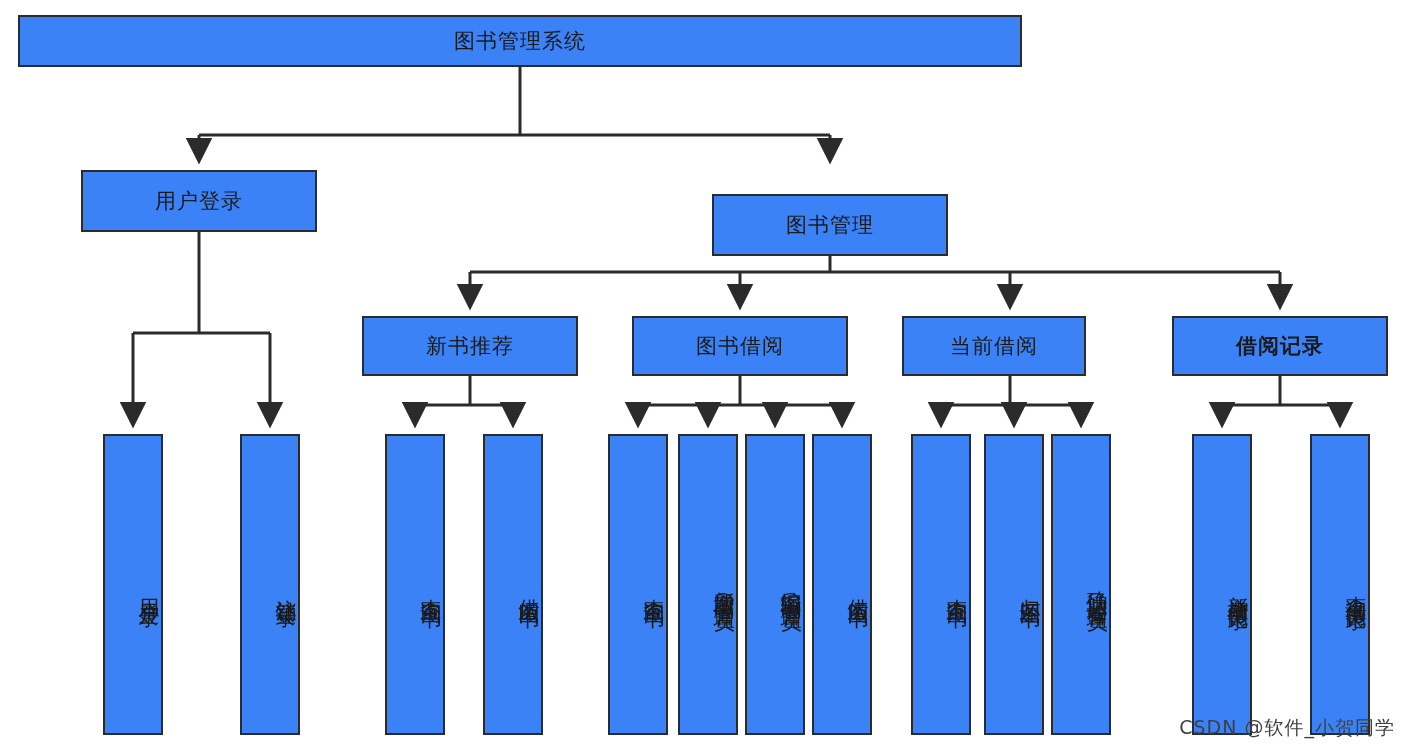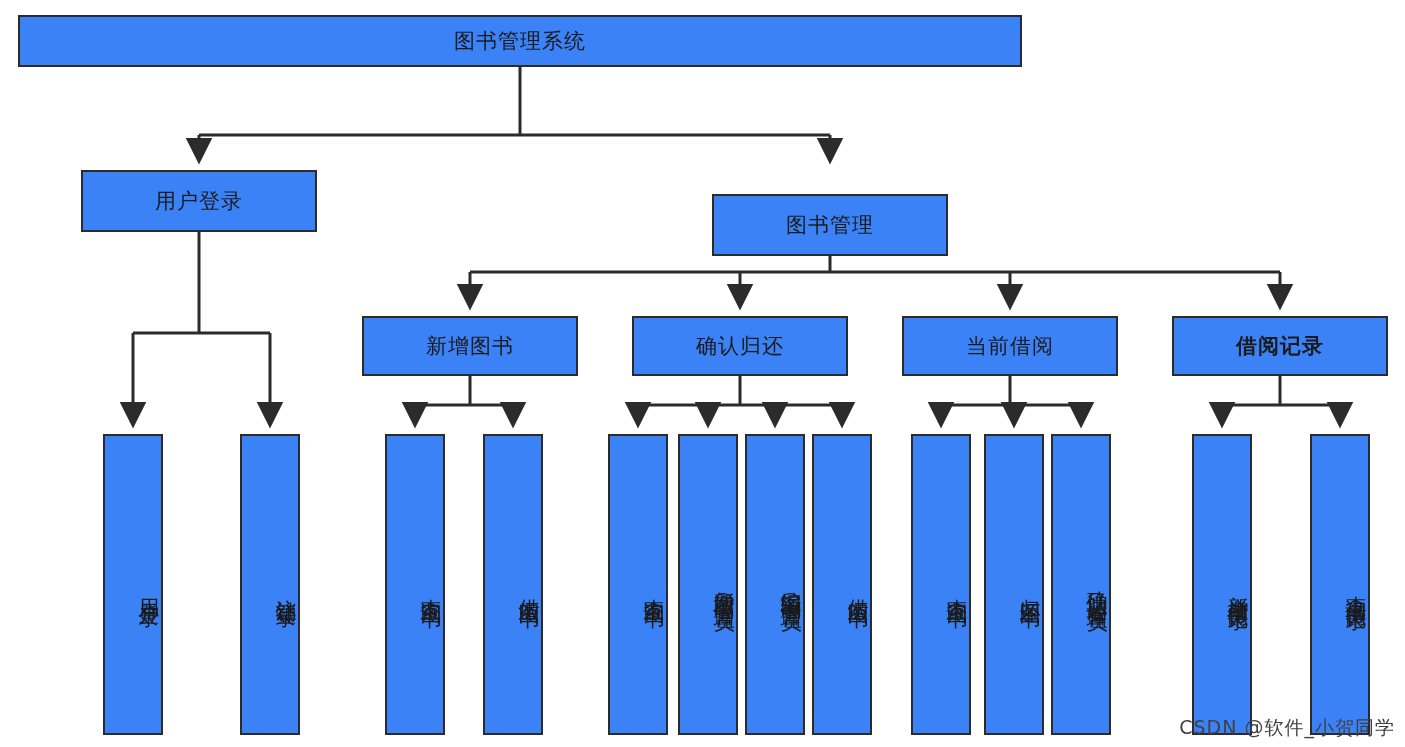--- a/index.html
+++ b/index.html
@@ -124,26 +124,26 @@
   </div>
 
   <div class="node h" style="left:81px; top:170px; width:236px; height:62px;">
     <span>用户登录</span>
   </div>
   <div class="node h" style="left:712px; top:170px; width:236px; height:62px;margin-top:24px;">
     <span>图书管理</span>
   </div>
 
   <div class="node h" style="left:362px; top:316px; width:216px; height:60px;">
-    <span>新增图书</span>
+    <span>新书推荐</span>
   </div>
   <div class="node h" style="left:632px; top:316px; width:216px; height:60px;">
-    <span>确认归还</span>
+    <span>图书借阅</span>
   </div>
-  <div class="node h" style="left:902px; top:316px; width:216px; height:60px;">
+  <div class="node h" style="left:902px; top:316px; width:184px; height:60px;">
     <span>当前借阅</span>
   </div>
   <div class="node h" style="left:1172px; top:316px; width:216px; height:60px;font-weight:bold;">
     <span>借阅记录</span>
   </div>
 
   <div class="node v" style="left:103px; top:434px; width:60px; height:301px;">
     <span class="vtext">用户登录</span>
   </div>
   <div class="node v" style="left:240px; top:434px; width:60px; height:301px;">

